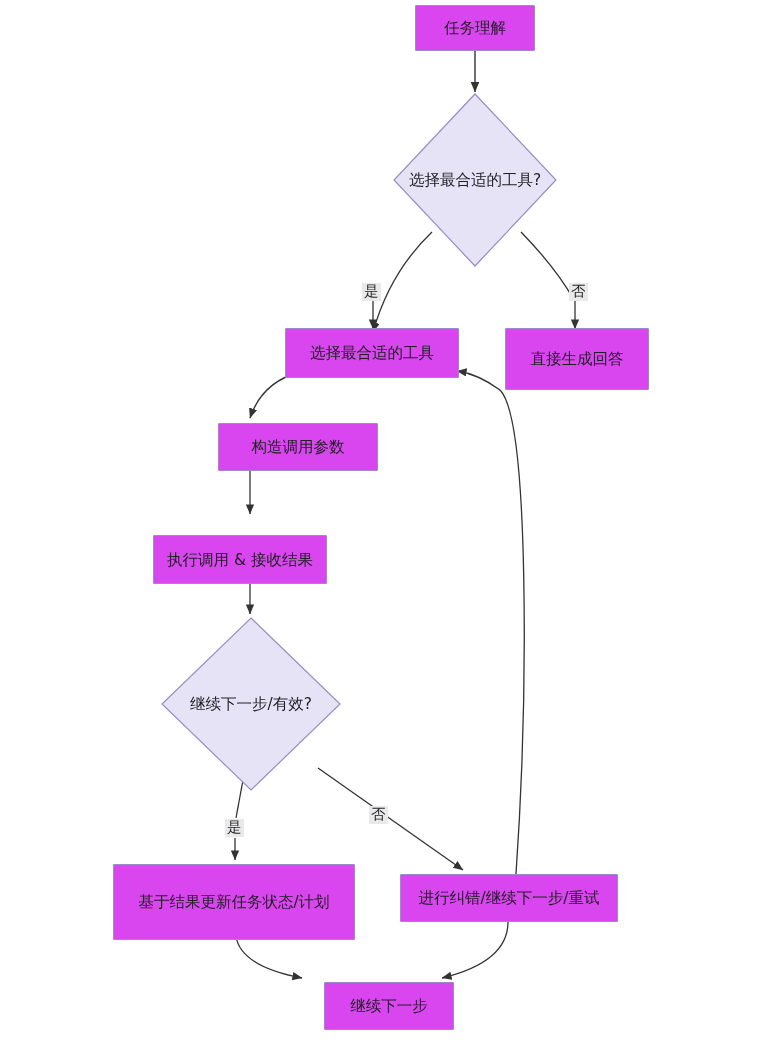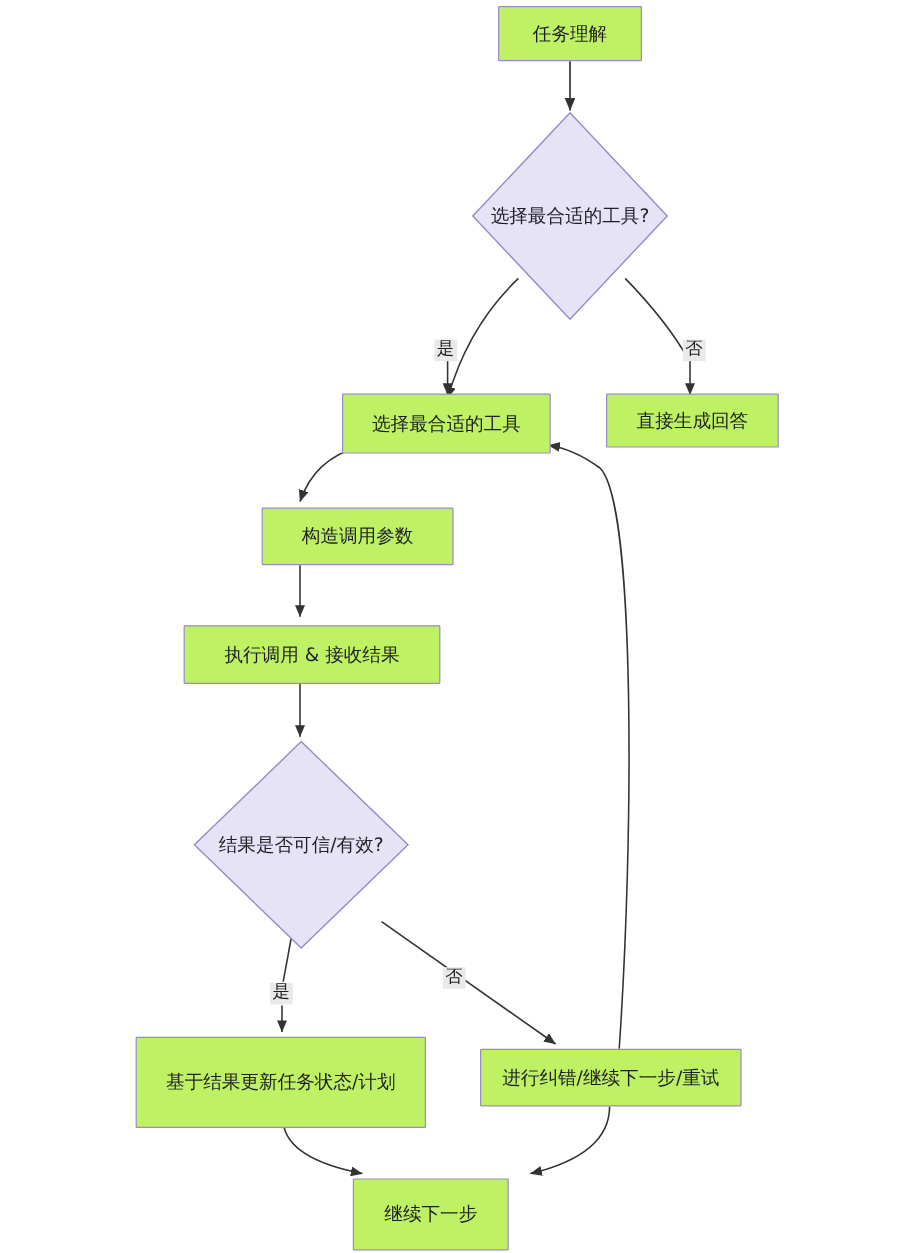--- a/index.html
+++ b/index.html
@@ -27,21 +27,21 @@
     display: flex;
     align-items: center;
     justify-content: center;
     text-align: center;
     color: #1f1f23;
     font-size: 15.5px;
     line-height: 1.42;
     z-index: 3;
   }
   .node.rect {
-    background: #bef264;
+    background: #d946ef;
     border: 1px solid #9a8bc6;
     border-radius: 1px;
     padding: 2px 8px;
   }
   .node.diamond-wrap {
     background: transparent;
     border: none;
   }
   .diamond-shape {
     position: absolute;
@@ -115,46 +115,46 @@
 </div>
 
 <div class="edge-label" style="left:362px; top:283px;">是</div>
 
 <div class="edge-label" style="left:569px; top:283px;">否</div>
 
 <div class="node rect" style="left:285px; top:328px; width:174px; height:50px;">
   <span>选择最合适的工具</span>
 </div>
 
-<div class="node rect" style="left:505px; top:328px; width:144px; height:45px;">
+<div class="node rect" style="left:505px; top:328px; width:144px; height:62px;">
   <span>直接生成回答</span>
 </div>
 
 <div class="node rect" style="left:178px; top:423px; width:160px; height:48px;margin-left:40px;">
   <span>构造调用参数</span>
 </div>
 
-<div class="node rect" style="left:153px; top:521px; width:214px; height:49px;">
+<div class="node rect" style="left:153px; top:535px; width:174px; height:49px;">
   <span>执行调用 &amp; 接收结果</span>
 </div>
 
 <div class="node diamond-wrap" style="left:161px; top:617px; width:180px; height:174px;">
   <svg class="diamond-shape" viewBox="0 0 180 174" preserveAspectRatio="none">
     <polygon points="90,1 179,87 90,173 1,87" fill="#e6e3f7" stroke="#9a8bc6" stroke-width="1.2"></polygon>
   </svg>
-  <span class="diamond-label">结果是否可信/有效?</span>
+  <span class="diamond-label">继续下一步/有效?</span>
 </div>
 
 <div class="edge-label" style="left:225px; top:819px;">是</div>
 
 <div class="edge-label" style="left:369px; top:806px;">否</div>
 
 <div class="node rect" style="left:113px; top:864px; width:242px; height:76px;">
   <span>基于结果更新任务状态/计划</span>
 </div>
 
 <div class="node rect" style="left:400px; top:874px; width:218px; height:48px;">
   <span>进行纠错/继续下一步/重试</span>
 </div>
 
-<div class="node rect" style="left:294px; top:982px; width:130px; height:60px;">
+<div class="node rect" style="left:324px; top:982px; width:130px; height:48px;">
   <span>继续下一步</span>
 </div>
 
 </body></html>

